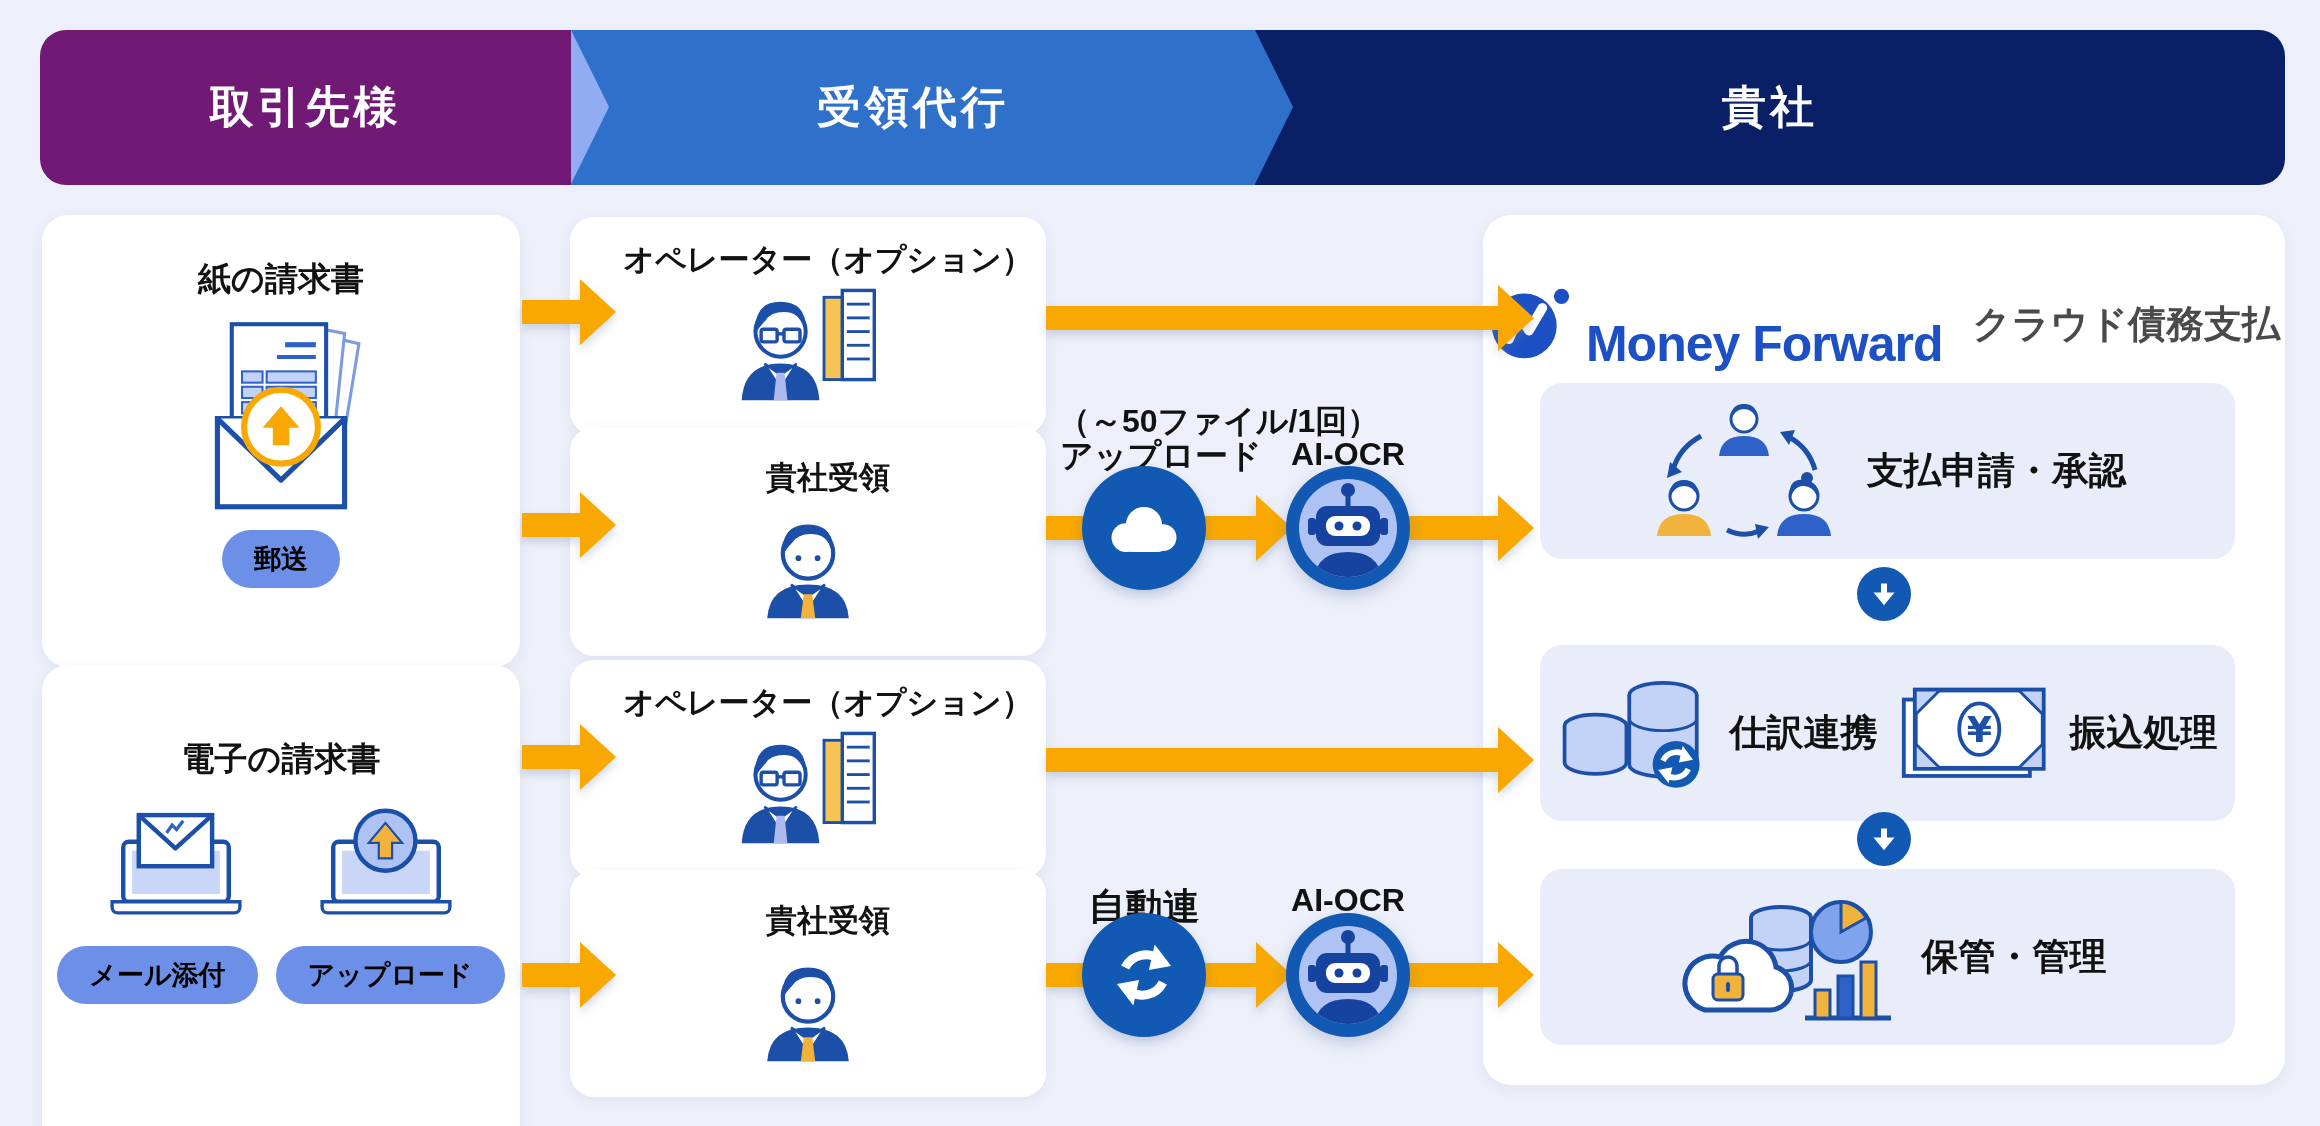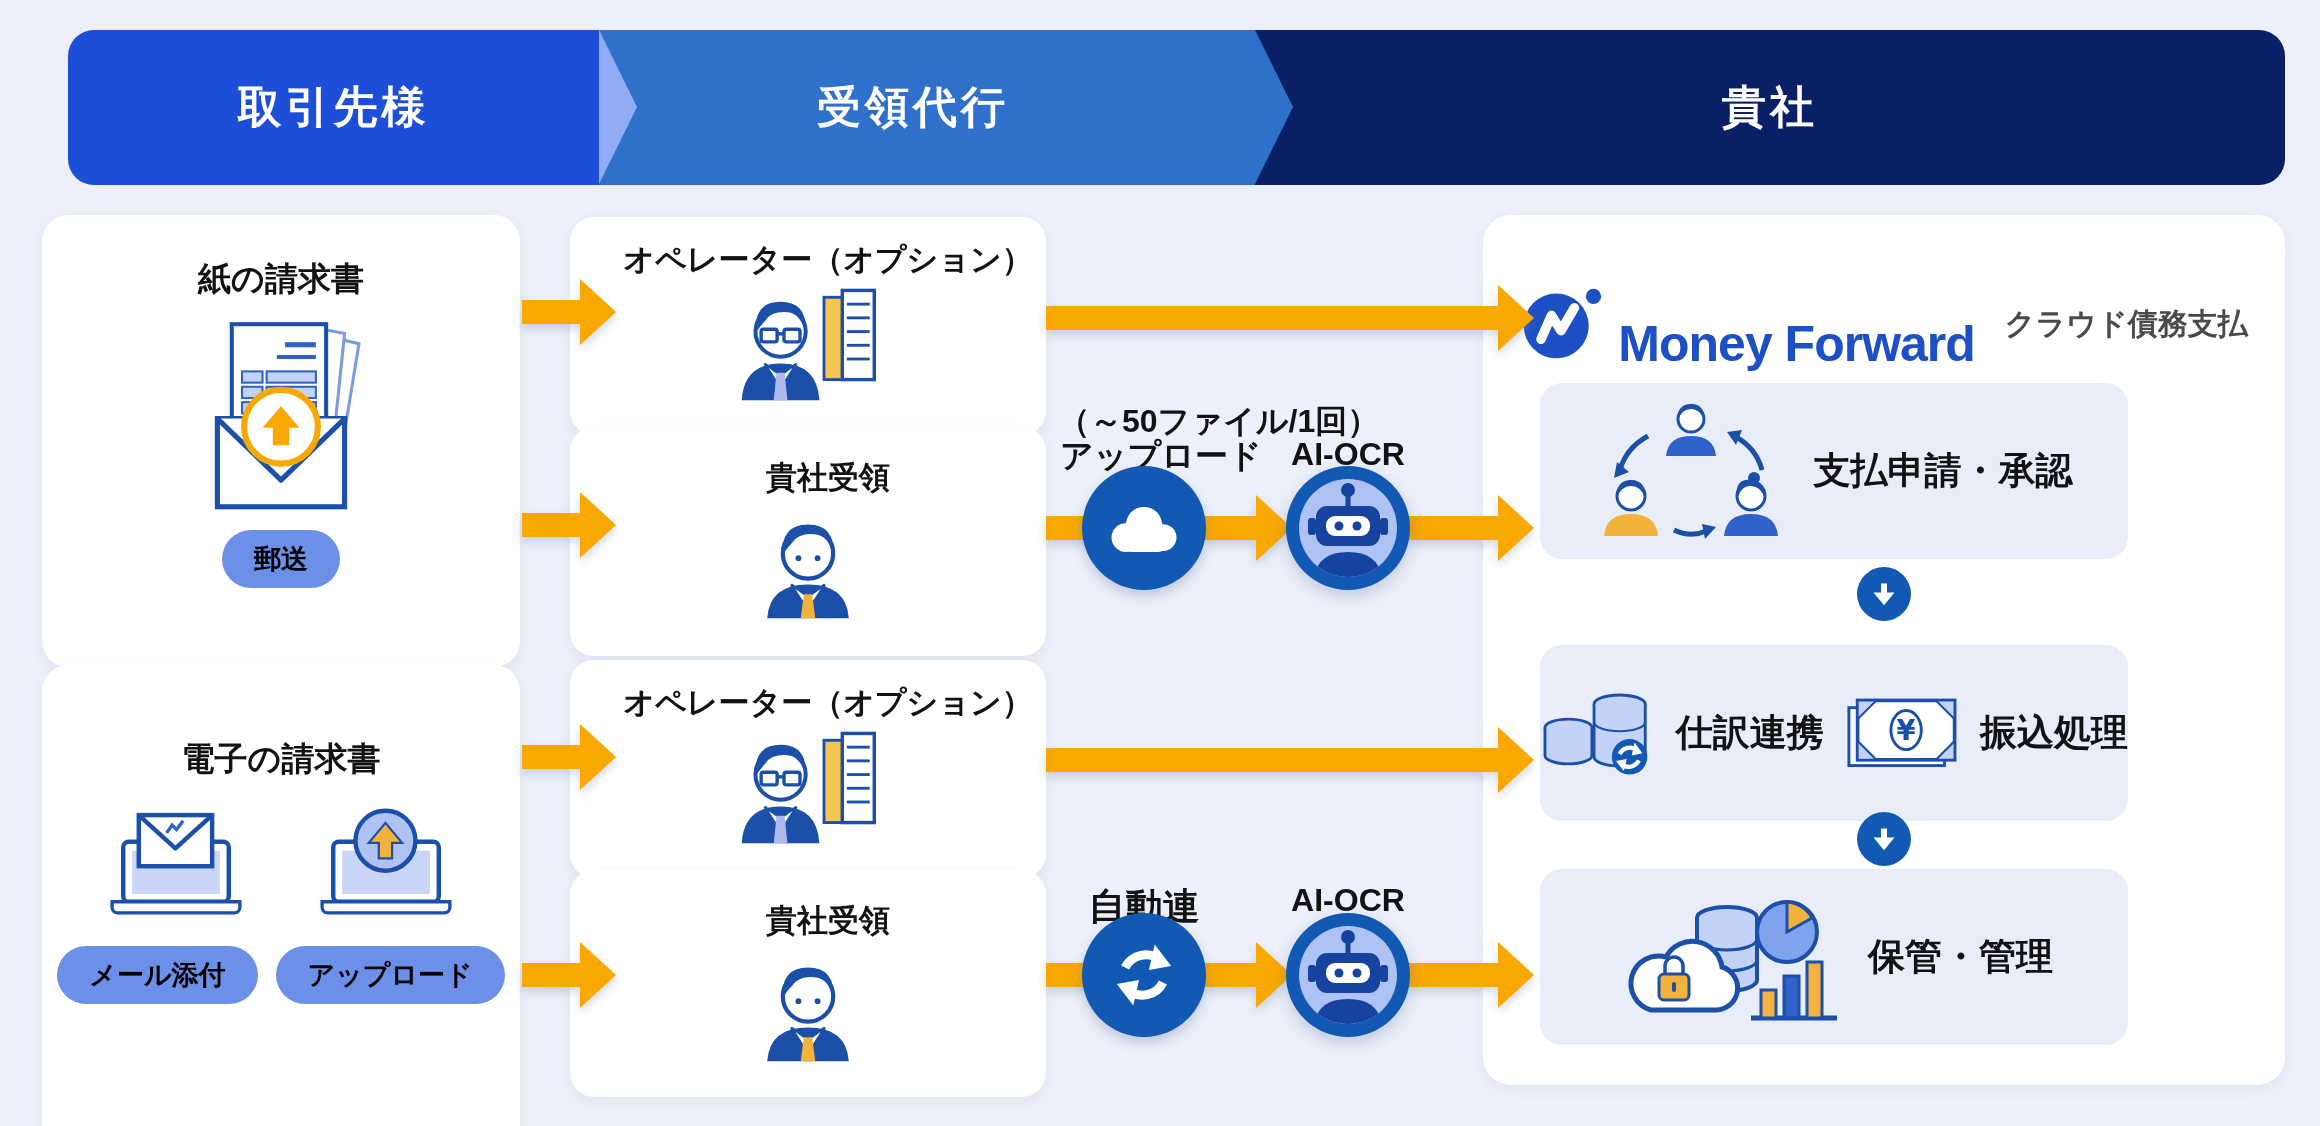--- a/index.html
+++ b/index.html
@@ -4,21 +4,21 @@
 <style>
   html,body{margin:0;padding:0;background:#EDF0FA;}
   .stage{position:relative;width:2320px;height:1126px;background:#EDF0FA;overflow:hidden;
          font-family:"Liberation Sans","DejaVu Sans",sans-serif;color:#121212;}
 
   
   .chev{position:absolute;top:30px;height:155px;display:flex;align-items:center;justify-content:center;
         color:#fff;font-size:44px;font-weight:700;letter-spacing:4px;}
   .chev::after{content:"";position:absolute;left:100%;top:0;width:0;height:0;
         border-top:77.5px solid transparent;border-bottom:77.5px solid transparent;}
-  #chev1{left:40px;width:531px;background:#1d4ed8;border-radius:26px 0 0 26px;z-index:6;margin-left:28px;}
+  #chev1{left:40px;width:531px;background:#701a75;border-radius:26px 0 0 26px;z-index:6;}
   #chev1::after{border-left:38px solid #91ACF2;}
   #chev2{left:571px;width:684px;background:#2F70CB;z-index:5;}
   #chev2::after{border-left:38px solid #2F70CB;}
   #chev3{left:1255px;width:1030px;background:#0A2066;border-radius:0 26px 26px 0;z-index:4;}
   #chev3::after{display:none;}
 
   
   .card{position:absolute;background:#fff;border-radius:26px;box-shadow:0 4px 14px rgba(70,90,140,.08);
         display:flex;flex-direction:column;align-items:center;z-index:1;}
   .card-title{font-weight:700;color:#121212;}
@@ -73,22 +73,22 @@
   #label-upload{left:1060px;top:434px;font-size:33px;}
   #label-ocr-top{left:1286px;top:436px;width:124px;text-align:center;font-size:32px;}
   #label-auto{left:1082px;top:882px;width:124px;text-align:center;font-size:37px;}
   #label-ocr-bottom{left:1286px;top:882px;width:124px;text-align:center;font-size:32px;}
 
   
   #panel{position:absolute;left:1483px;top:215px;width:802px;height:870px;background:#fff;
          border-radius:28px;box-shadow:0 4px 14px rgba(70,90,140,.08);z-index:1;}
   #brand{position:absolute;left:0;right:0;top:60px;display:flex;align-items:center;justify-content:center;gap:14px;}
   .brand-word{font-size:50px;font-weight:700;color:#1C50C4;letter-spacing:-1px;white-space:nowrap;margin-top:40px;}
-  .brand-prod{font-size:30px;font-weight:700;color:#4A4A4A;white-space:nowrap;margin-left:16px;}
-  .subcard{position:absolute;left:57px;width:588px;height:176px;background:#E9EDFA;border-radius:22px;
+  .brand-prod{font-size:38px;font-weight:700;color:#4A4A4A;white-space:nowrap;margin-left:16px;}
+  .subcard{position:absolute;left:57px;width:695px;height:176px;background:#E9EDFA;border-radius:22px;
            display:flex;align-items:center;justify-content:center;gap:28px;}
   #s1{top:168px;}
   #s2{top:430px;gap:22px;}
   #s3{top:654px;}
   .steplabel{font-size:37px;font-weight:700;color:#121212;white-space:nowrap;}
   .dcirc{position:absolute;left:374px;width:54px;height:54px;border-radius:50%;background:#1259B3;
          display:flex;align-items:center;justify-content:center;}
   #d1{top:352px;}
   #d2{top:597px;}
 </style>

